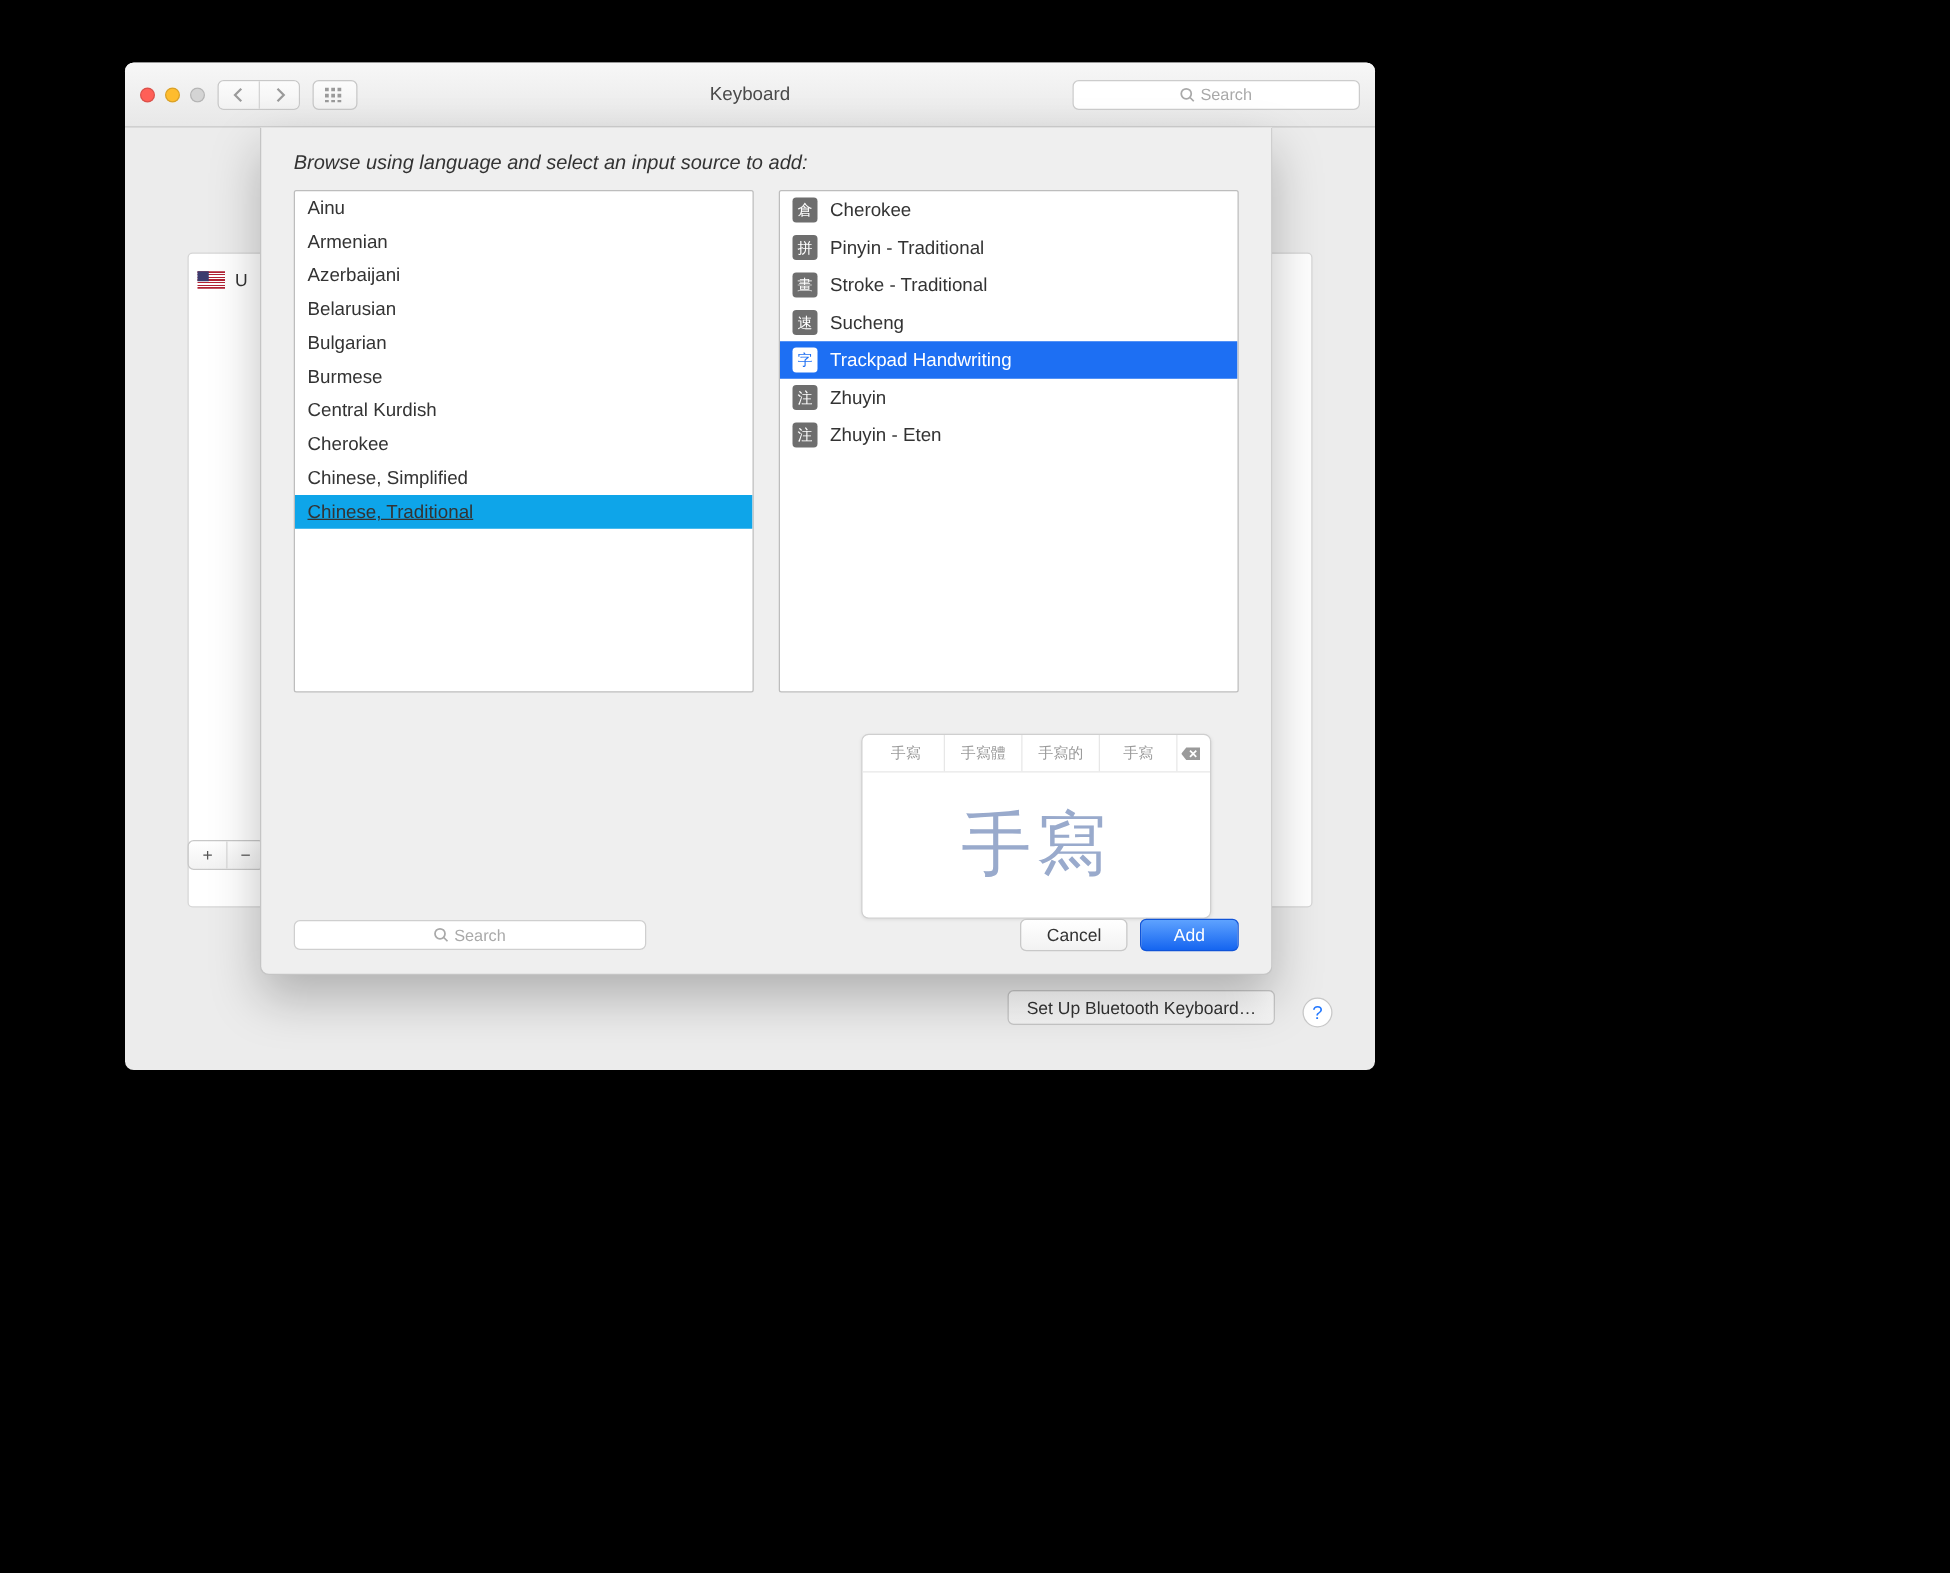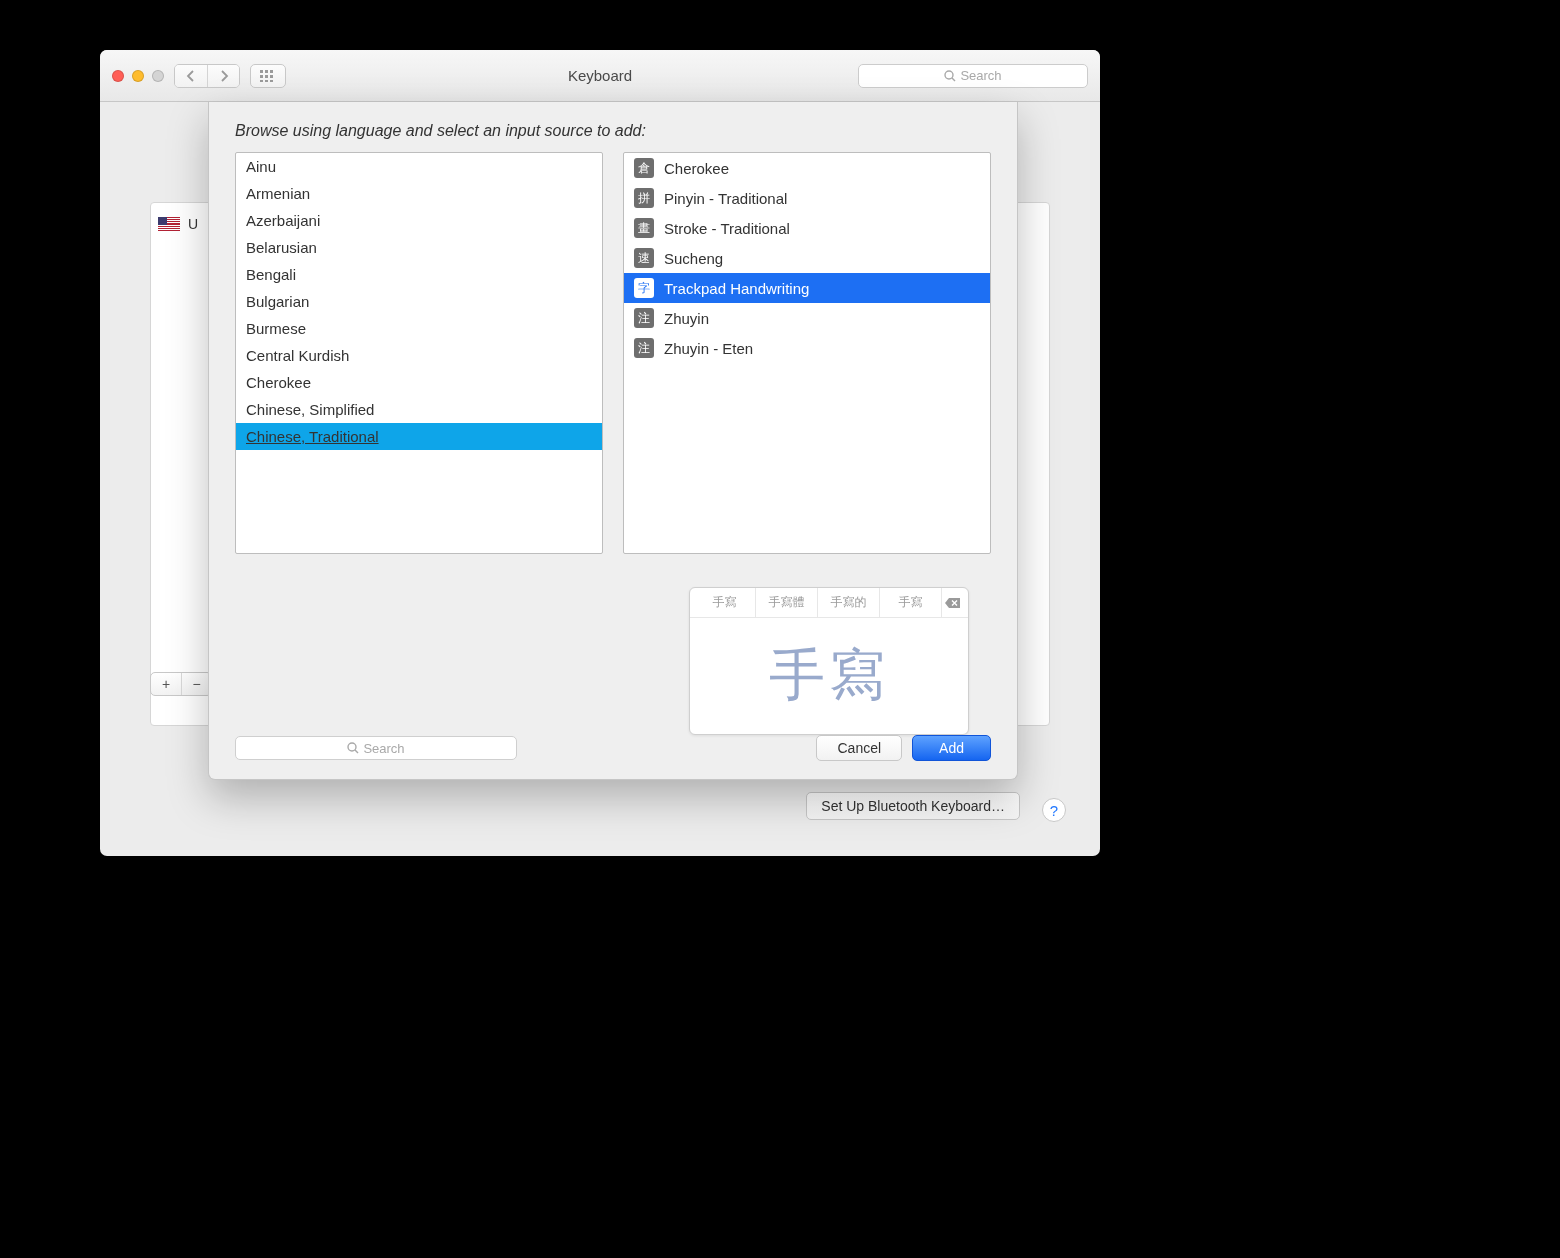--- a/index.html
+++ b/index.html
@@ -278,21 +278,20 @@
 
     <div class="sheet">
       <div class="sheet-title">Browse using language and select an input source to add:</div>
 
       <div class="lists">
         <div class="listbox" id="lang-list">
         <div class="lang-row">Ainu</div>
             <div class="lang-row">Armenian</div>
             <div class="lang-row">Azerbaijani</div>
             <div class="lang-row">Belarusian</div>
-            <div class="lang-row">Bengali</div>
             <div class="lang-row">Bulgarian</div>
             <div class="lang-row">Burmese</div>
             <div class="lang-row">Central Kurdish</div>
             <div class="lang-row">Cherokee</div>
             <div class="lang-row">Chinese, Simplified</div>
             <div class="lang-row selected">Chinese, Traditional</div>
           </div>
         <div class="listbox" id="src-list">
             <div class="src-row">
               <div class="src-badge">倉</div>

